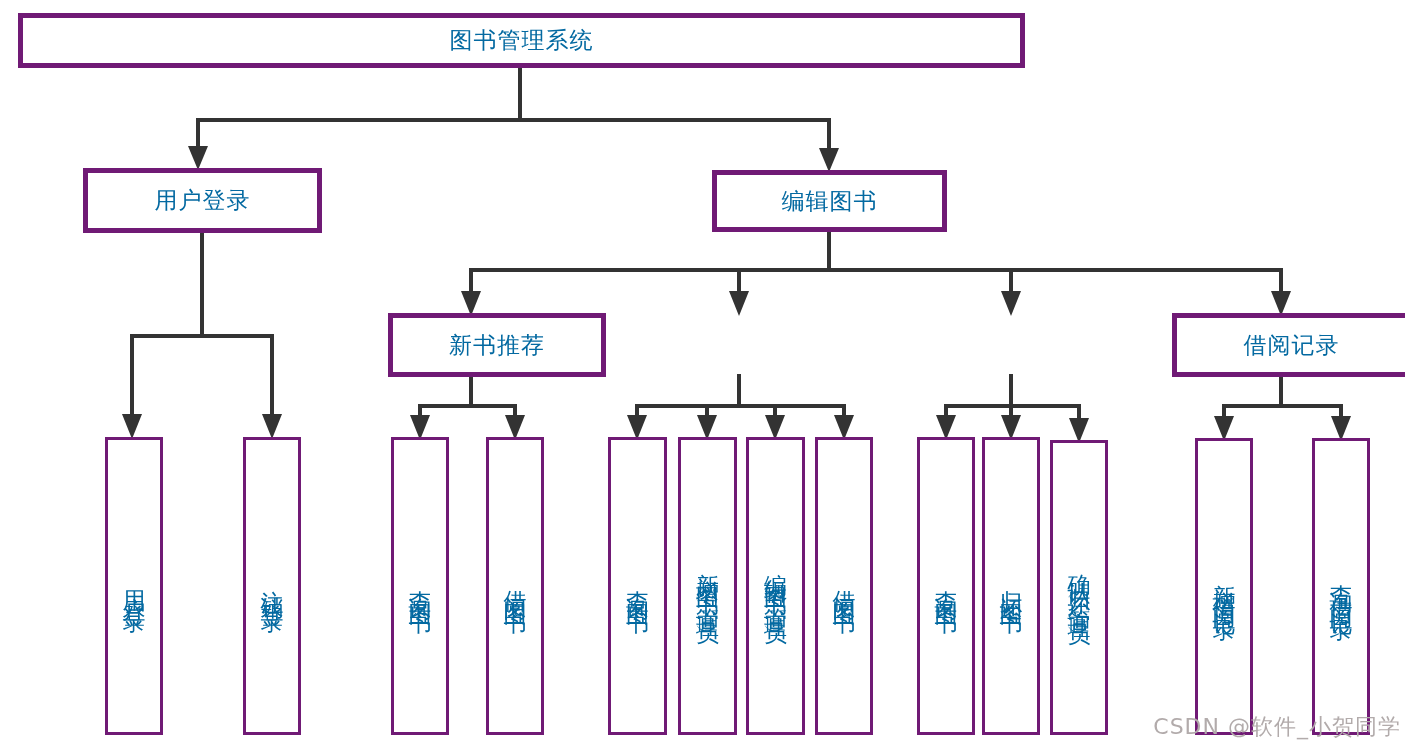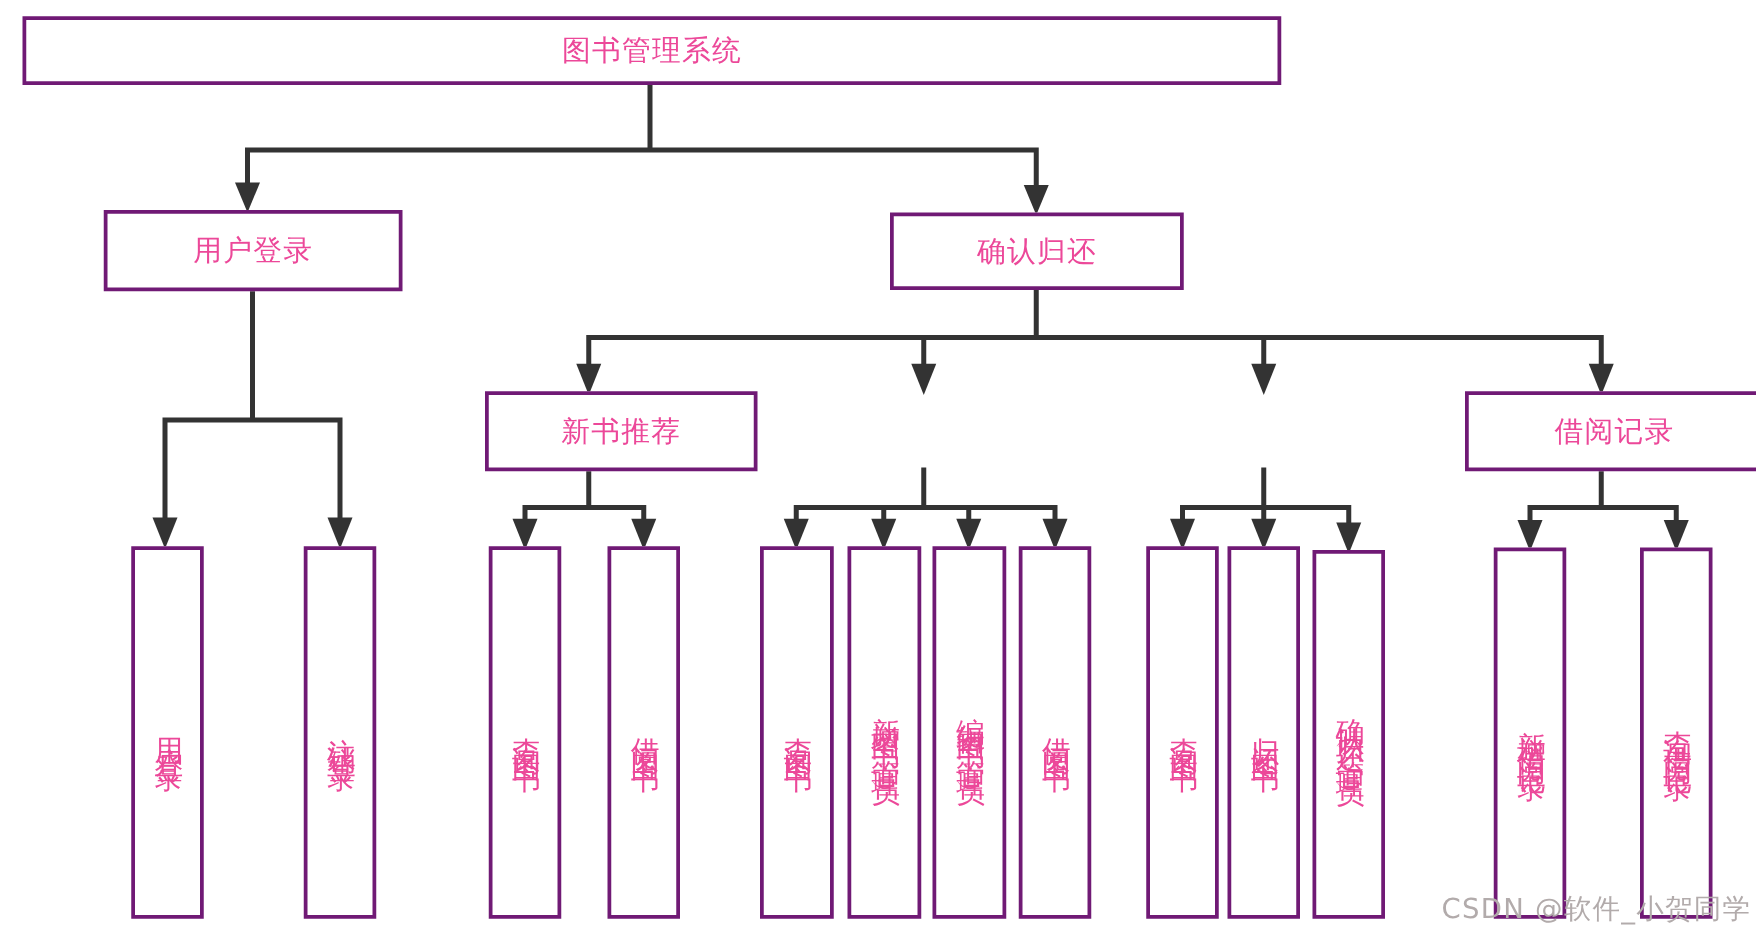--- a/index.html
+++ b/index.html
@@ -17,25 +17,25 @@
   }
   #wires {
     position: absolute;
     left: 0; top: 0;
     z-index: 0;
   }
   .box {
     position: absolute;
     box-sizing: border-box;
     background: #ffffff;
-    border: 3px solid #701a75;
+    border: 5px solid #701a75;
     display: flex;
     align-items: center;
     justify-content: center;
-    color: #ec4899;
+    color: #0369a1;
     font-size: 23px;
     letter-spacing: 1px;
     z-index: 1;
   }
   .leaf {
     border-width: 3px;
   }
   .leaf .vtext {
     writing-mode: vertical-rl;
     text-orientation: mixed;
@@ -108,21 +108,21 @@
   </svg>
 
   <div class="box" style="left:18px; top:13px; width:1007px; height:55px;">
     <span>图书管理系统</span>
   </div>
 
   <div class="box" style="left:83px; top:168px; width:239px; height:65px;">
     <span>用户登录</span>
   </div>
   <div class="box" style="left:712px; top:170px; width:235px; height:62px;">
-    <span>确认归还</span>
+    <span>编辑图书</span>
   </div>
 
   <div class="box" style="left:362px; top:313px; width:218px; height:64px;margin-left:26px;">
     <span>新书推荐</span>
   </div>
   <div class="box" style="left:1172px; top:313px; width:239px; height:64px;">
     <span>借阅记录</span>
   </div>
 
   <div class="box leaf" style="left:105px; top:437px; width:58px; height:298px;">

